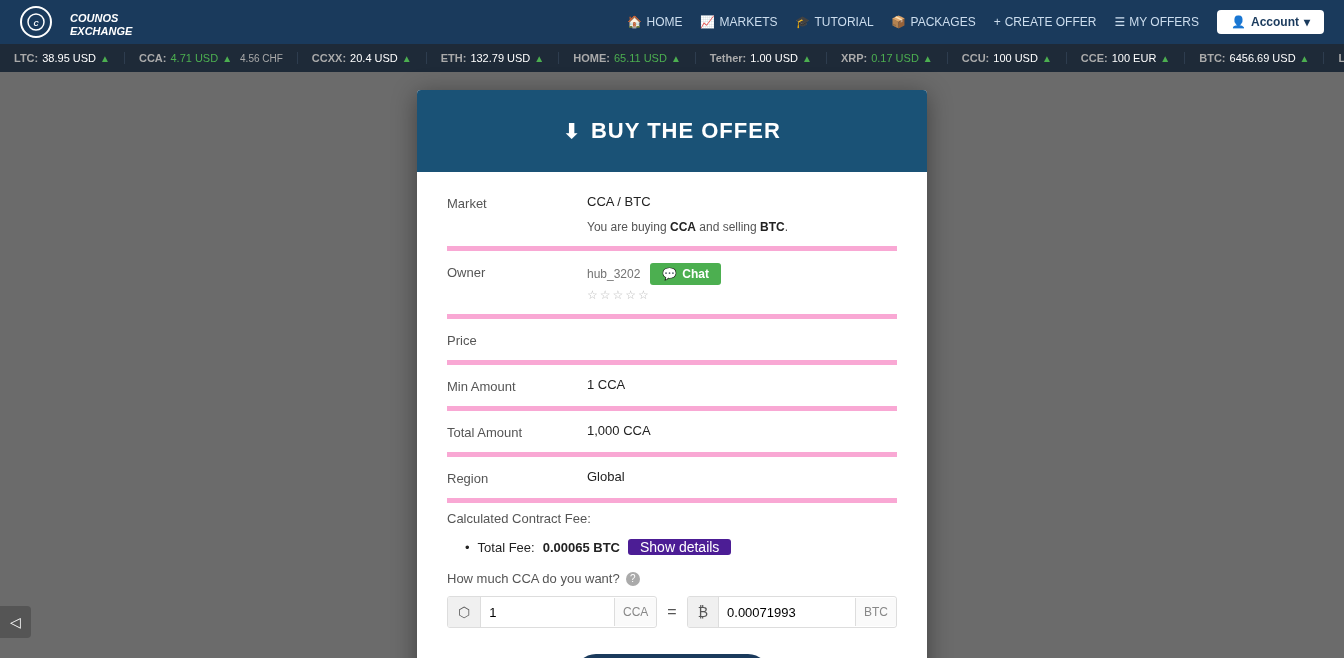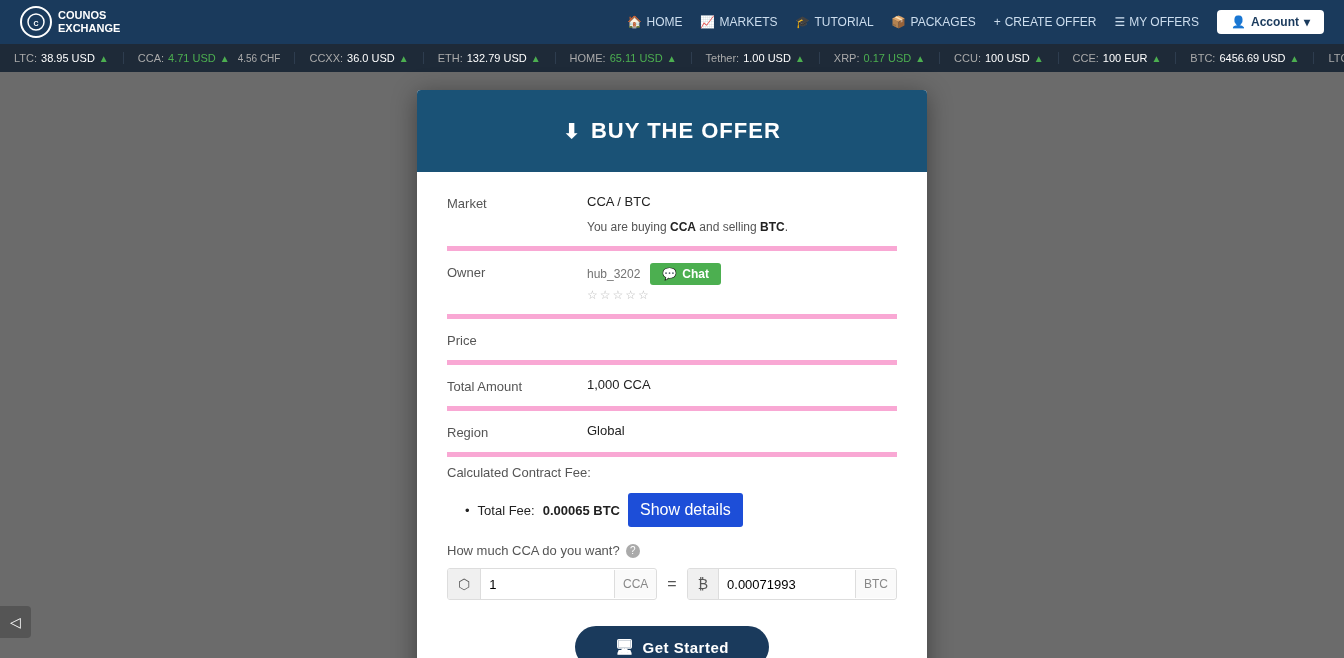--- a/index.html
+++ b/index.html
@@ -9,22 +9,23 @@
     .navbar {
       background: #1a3a5c;
       height: 44px;
       display: flex;
       align-items: center;
       padding: 0 20px;
       justify-content: space-between;
     }
     .nav-logo {
       display: flex;
-      align-items: center;
-      gap: 6px;
+      align-items: flex-end;
+      gap: 18px;
+      font-style: italic;
     }
     .logo-circle {
       width: 32px;
       height: 32px;
       border: 2px solid #fff;
       border-radius: 50%;
       display: flex;
       align-items: center;
       justify-content: center;
       color: white;
@@ -79,21 +80,21 @@
     }
     .ticker-item {
       display: inline-flex;
       align-items: center;
       gap: 4px;
       padding: 0 14px;
       font-size: 11px;
       color: #ccc;
       border-right: 1px solid #2e3d4f;
     }
-    .ticker-item .coin { color: #aaa; font-weight: normal; }
+    .ticker-item .coin { color: #aaa; font-weight: bold; }
     .ticker-item .price { color: #fff; }
     .ticker-item .up { color: #4caf50; }
     .ticker-arrow-up { color: #4caf50; font-size: 10px; }
 
     
     .page-content {
       display: flex;
       justify-content: center;
       align-items: flex-start;
       padding: 18px 0 30px 0;
@@ -177,26 +178,26 @@
       font-size: 12px;
       letter-spacing: 2px;
     }
 
     
     .contract-fee-section { padding: 8px 0 4px 0; }
     .contract-fee-title { font-size: 13px; color: #555; font-weight: 500; margin-bottom: 13px; }
     .fee-item { font-size: 13px; color: #222; margin-left: 18px; display: flex; align-items: center; gap: 8px; }
     .fee-amount { font-weight: bold; }
     .show-details-btn {
-      background: #1d4ed8;
+      background: #4c1d95;
       color: white;
       border: none;
       border-radius: 3px;
-      padding: 8px 12px;
-      font-size: 16px;
+      padding: 0 12px;
+      font-size: 14px;
       cursor: pointer;
     }
 
     
     .how-much-section { padding: 12px 0 8px 0; }
     .how-much-label { font-size: 13px; color: #555; margin-bottom: 10px; display: flex; align-items: center; gap: 6px; }
     .help-icon {
       width: 14px; height: 14px;
       background: #aaa;
       color: white;
@@ -315,21 +316,21 @@
       </div>
     <div class="ticker-item">
         <span class="coin">CCA:</span>
         <span class="price up">4.71 USD</span>
         <span class="ticker-arrow-up">▲</span>
         <br>
         <span style="font-size:10px;color:#aaa">4.56 CHF</span>
       </div>
     <div class="ticker-item">
         <span class="coin">CCXX:</span>
-        <span class="price">36.0 USD</span>
+        <span class="price">20.4 USD</span>
         <span class="ticker-arrow-up">▲</span>
       </div>
     <div class="ticker-item">
         <span class="coin">ETH:</span>
         <span class="price">132.79 USD</span>
         <span class="ticker-arrow-up">▲</span>
       </div>
     <div class="ticker-item">
         <span class="coin">HOME:</span>
         <span class="price up">65.11 USD</span>
@@ -393,20 +394,24 @@
             <button class="chat-btn">💬 <span>Chat</span></button>
           </div>
           <div class="star-row">☆☆☆☆☆</div>
         </div>
       </div>
 
       <div class="info-row">
         <div class="info-label">Price</div>
       </div>
 
+      <div class="info-row">
+        <div class="info-label">Min Amount</div>
+        <div class="info-value">1 CCA</div>
+      </div>
 
       <div class="info-row">
         <div class="info-label">Total Amount</div>
         <div class="info-value">1,000 CCA</div>
       </div>
 
       <div class="info-row">
         <div class="info-label">Region</div>
         <div class="info-value">Global</div>
       </div>

